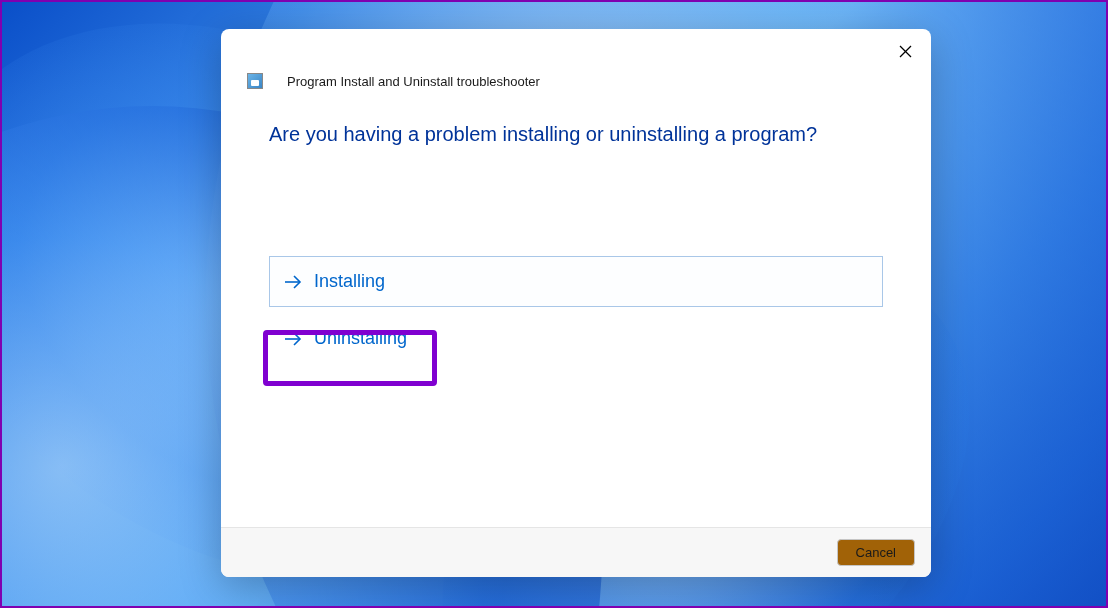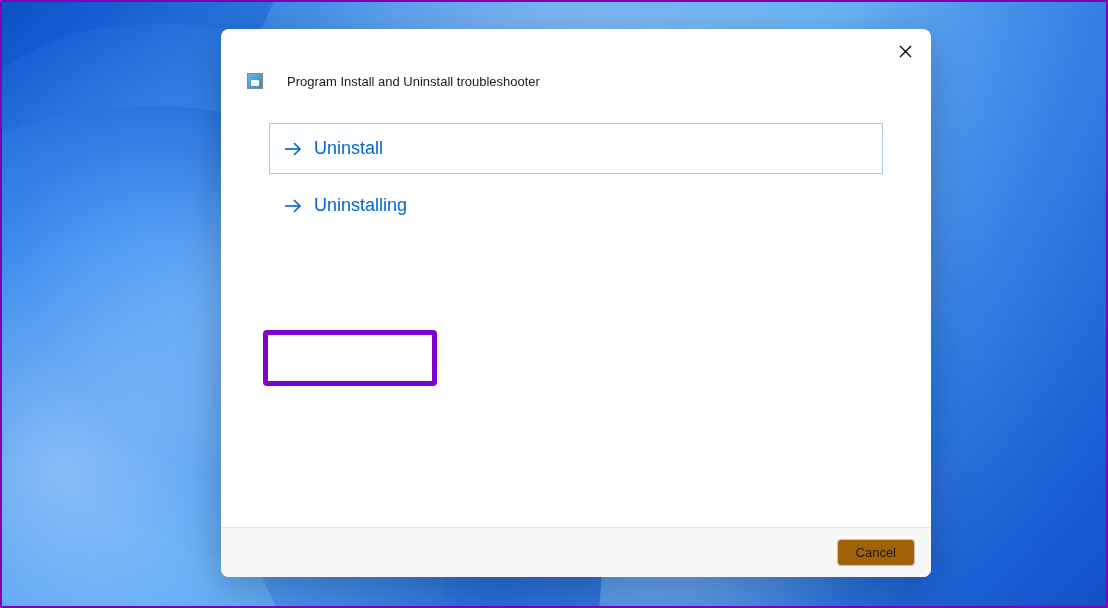--- a/index.html
+++ b/index.html
@@ -234,29 +234,30 @@
       </svg>
     </div>
   </div>
 
   <div class="dialog-header">
     <span class="troubleshooter-icon"></span>
     <span class="dialog-title">Program Install and Uninstall troubleshooter</span>
   </div>
 
   <div class="dialog-content">
+    <h1 class="question-heading">Are you having a problem installing or uninstalling a program?</h1>
 
     <div class="option-link hovered">
       <span class="arrow">
         <svg viewBox="0 0 18 14" fill="none">
           <line x1="1" y1="7" x2="16" y2="7" stroke-width="1.6"></line>
           <polyline points="10,1 16,7 10,13" stroke-width="1.6"></polyline>
         </svg>
       </span>
-      <span class="option-text">Uninstall</span>
+      <span class="option-text">Installing</span>
     </div>
 
     <div class="option-link">
       <span class="arrow">
         <svg viewBox="0 0 18 14" fill="none">
           <line x1="1" y1="7" x2="16" y2="7" stroke-width="1.6"></line>
           <polyline points="10,1 16,7 10,13" stroke-width="1.6"></polyline>
         </svg>
       </span>
       <span class="option-text">Uninstalling</span>

